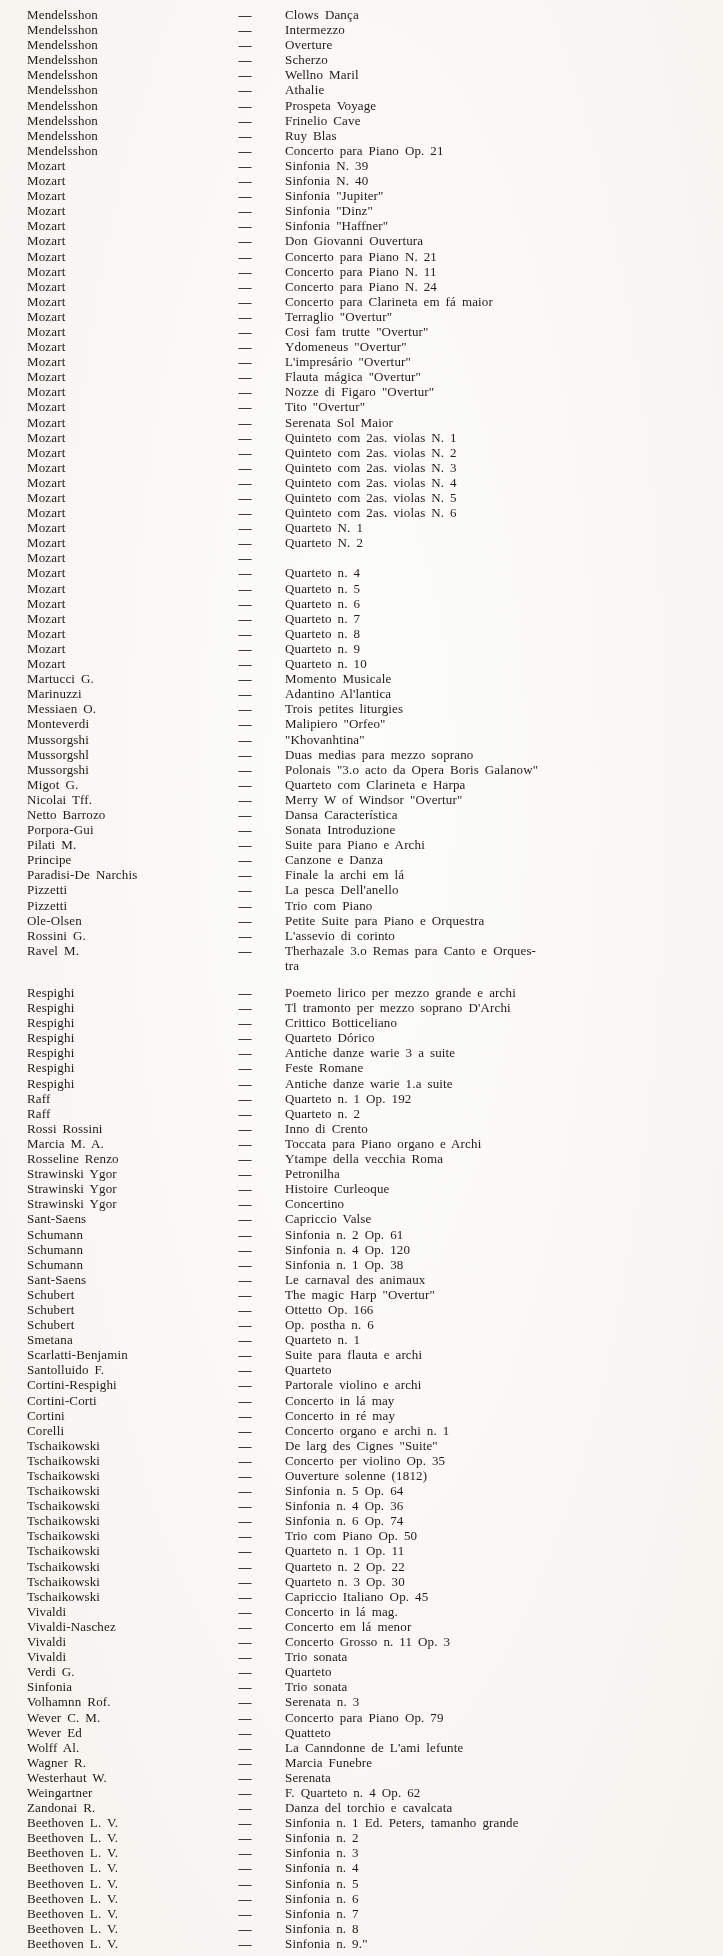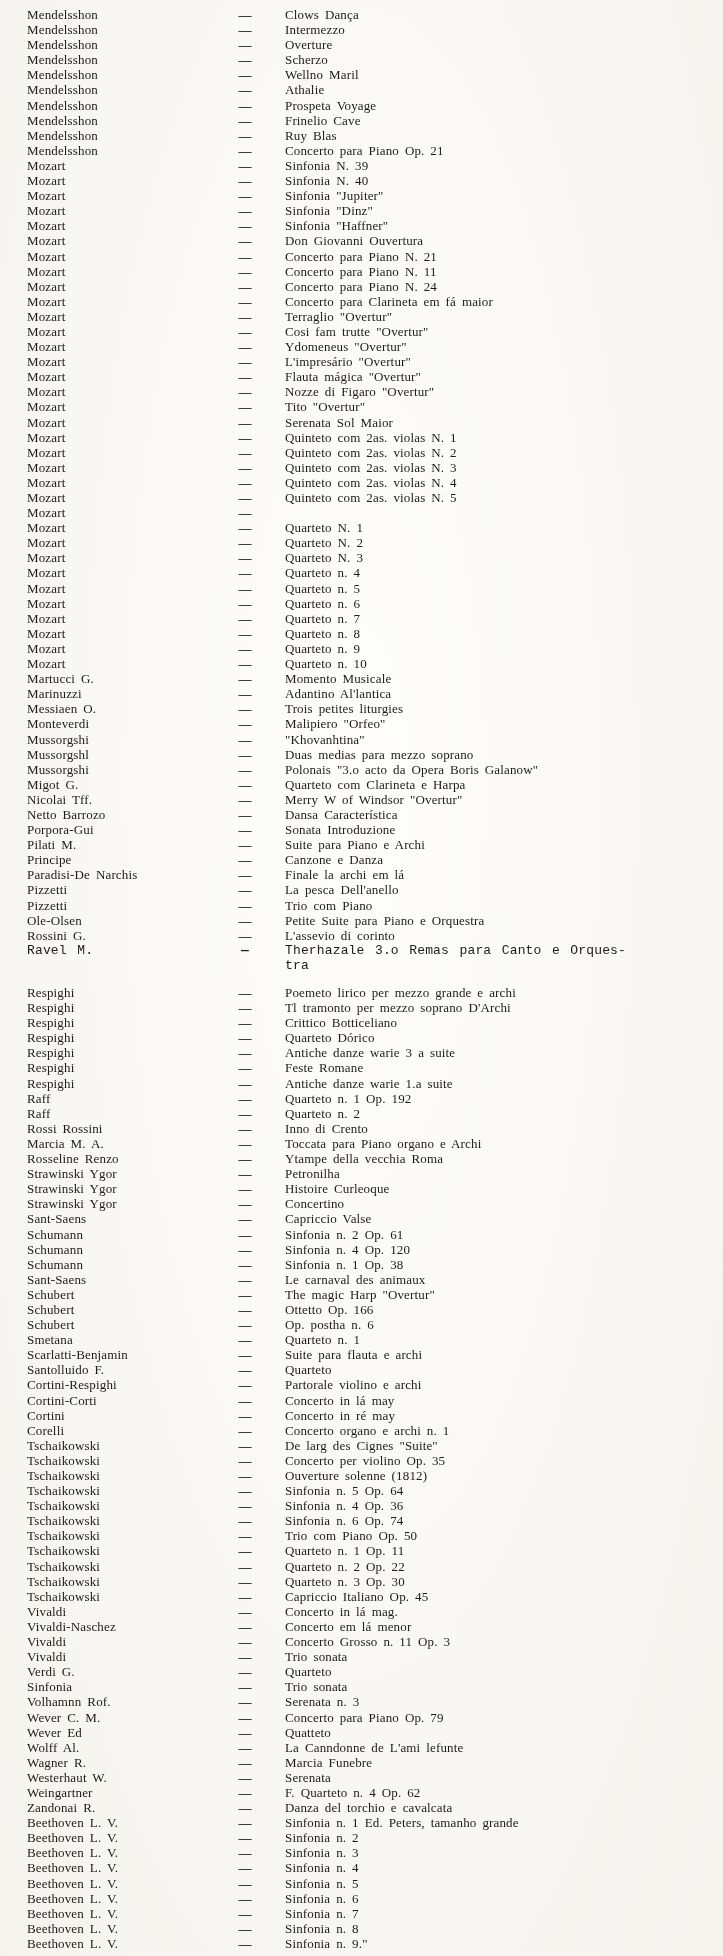--- a/index.html
+++ b/index.html
@@ -29,21 +29,20 @@
   .row {
     display: flex;
     align-items: baseline;
     line-height: 15.1px;
     font-size: 13px;
     letter-spacing: 0.15px;
     word-spacing: 2.5px;
   }
   .row.gap-below {
     margin-bottom: 12px;
-    font-family: Liberation Mono, monospace;
   }
   .composer {
     box-sizing: border-box;
     width: 205px;
     padding-left: 27px;
     white-space: nowrap;
     overflow: hidden;
   }
   .dash {
     box-sizing: border-box;
@@ -257,38 +256,38 @@
 
   <div class="row">
     <span class="composer">Mozart</span>
     <span class="dash">—</span>
     <span class="work">Quinteto com 2as. violas N. 5</span>
   </div>
 
   <div class="row">
     <span class="composer">Mozart</span>
     <span class="dash">—</span>
+    <span class="work">Quinteto com 2as. violas N. 6</span>
   </div>
 
   <div class="row">
     <span class="composer">Mozart</span>
     <span class="dash">—</span>
     <span class="work">Quarteto N. 1</span>
   </div>
 
   <div class="row">
     <span class="composer">Mozart</span>
     <span class="dash">—</span>
     <span class="work">Quarteto N. 2</span>
   </div>
 
   <div class="row">
     <span class="composer">Mozart</span>
     <span class="dash">—</span>
-    <span class="work">Quarteto N. 3</span>
   </div>
 
   <div class="row">
     <span class="composer">Mozart</span>
     <span class="dash">—</span>
     <span class="work">Quarteto n. 4</span>
   </div>
 
   <div class="row">
     <span class="composer">Mozart</span>

